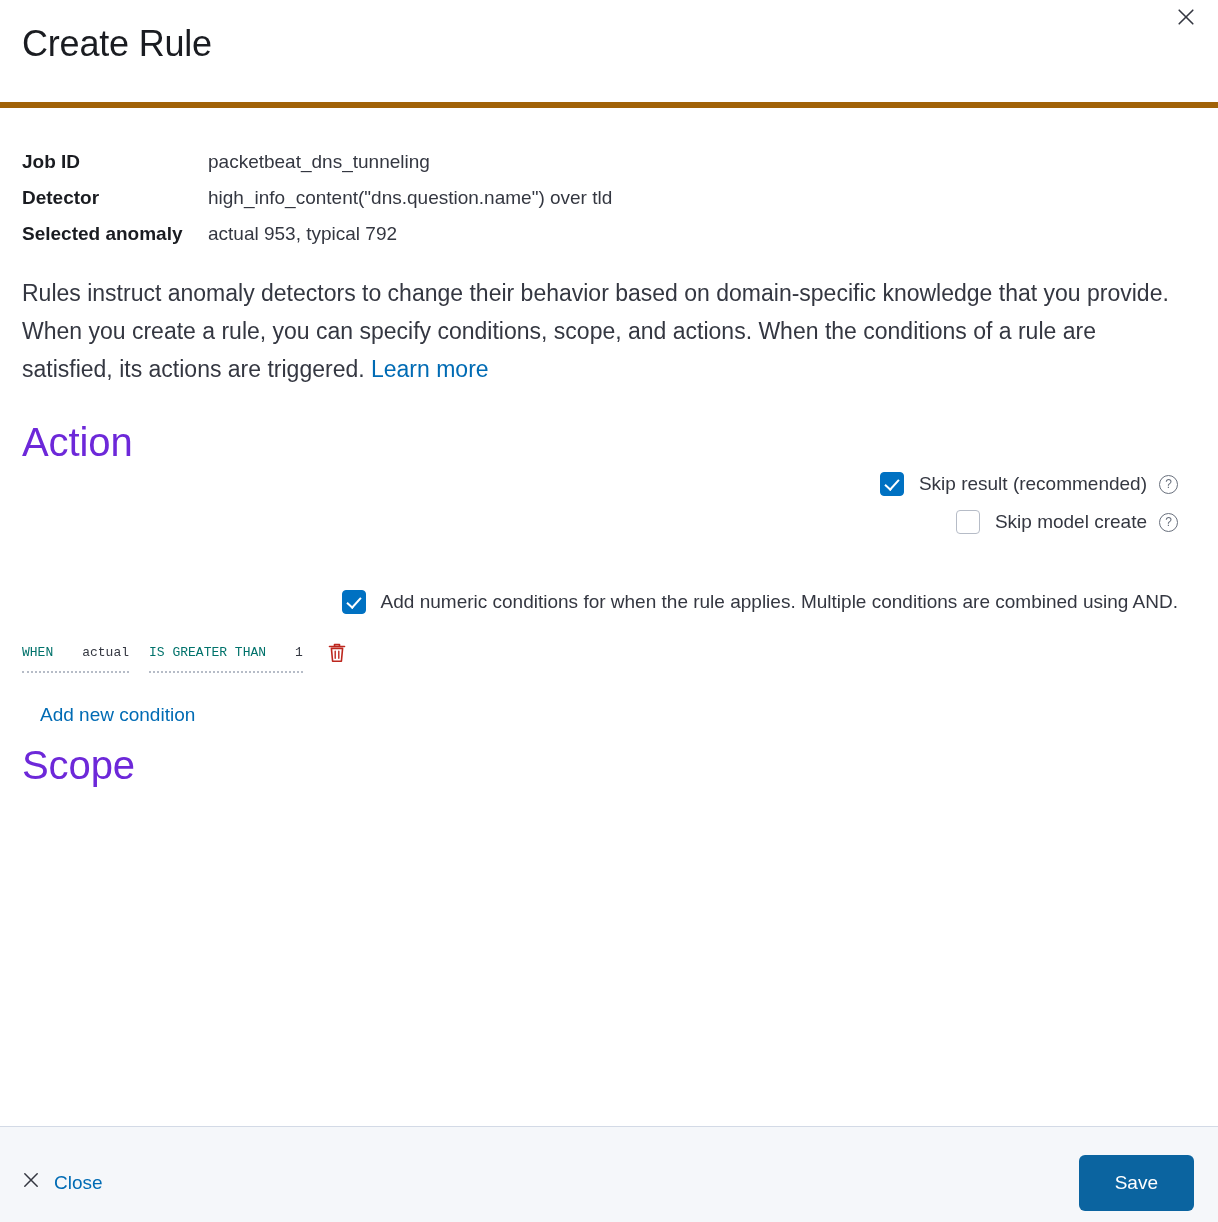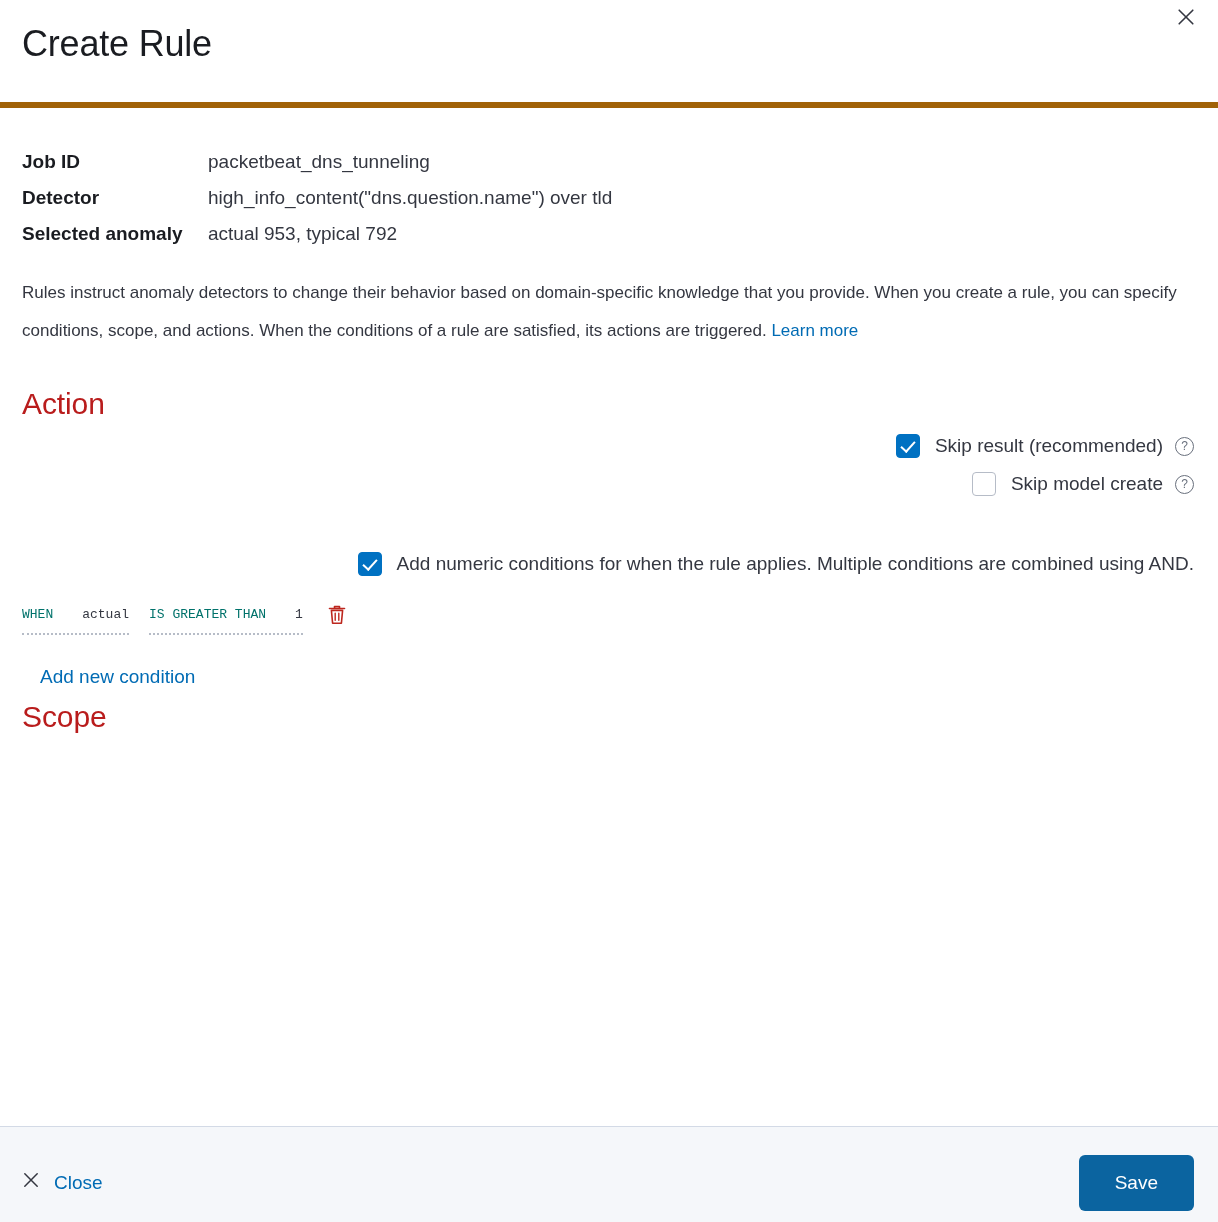--- a/index.html
+++ b/index.html
@@ -51,21 +51,21 @@
     justify-content: center;
     cursor: pointer;
     color: #343741;
   }
   .close-x svg { display:block; }
 
   
   .body {
     flex: 1 1 auto;
     overflow: hidden;
-    padding: 24px 24px 0 22px;
+    padding: 24px 40px 0 22px;
     position: relative;
   }
 
   
   .dl {
     display: grid;
     grid-template-columns: 186px 1fr;
     row-gap: 8px;
     margin-bottom: 26px;
   }
@@ -77,38 +77,38 @@
     margin: 0;
   }
   .dl dd {
     font-size: 19px;
     line-height: 28px;
     color: #343741;
     margin: 0;
   }
 
   .intro {
-    font-size: 17px;
+    font-size: 23px;
     line-height: 38px;
     color: #343741;
     margin: 0 0 34px 0;
     max-width: 1160px;
   }
   .link {
     color: #006bb4;
     text-decoration: none;
     cursor: pointer;
   }
 
   h2.section {
-    font-size: 30px;
+    font-size: 40px;
     line-height: 40px;
     font-weight: 400;
-    color: #b91c1c;
-    margin: 6px 0 10px 0;
+    color: #6d28d9;
+    margin: 16px 0 10px 0;
     letter-spacing: -0.1px;
   }
   .section-desc {
     font-size: 19px;
     line-height: 28px;
     color: #343741;
     margin: 0 0 16px 0;
   }
 
   

